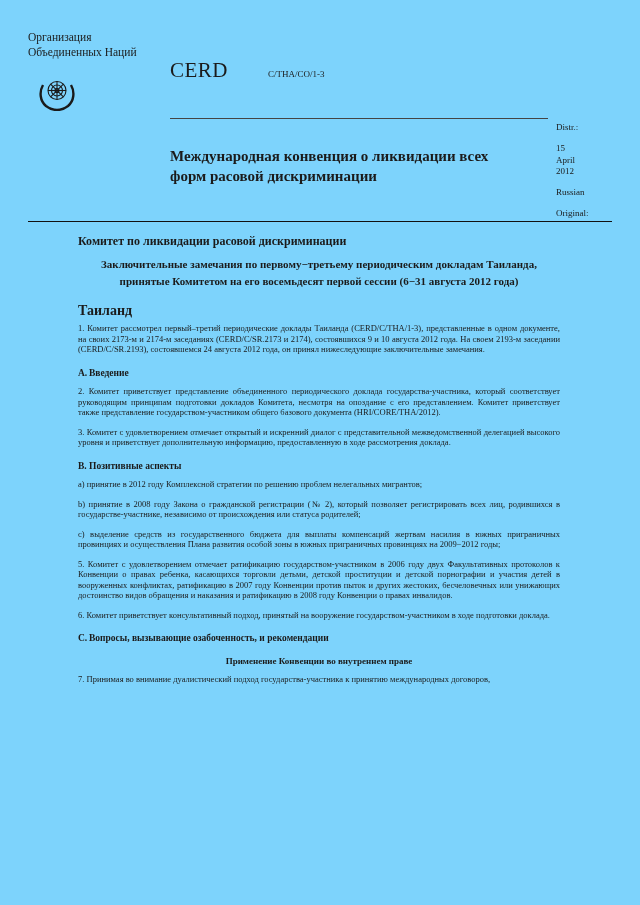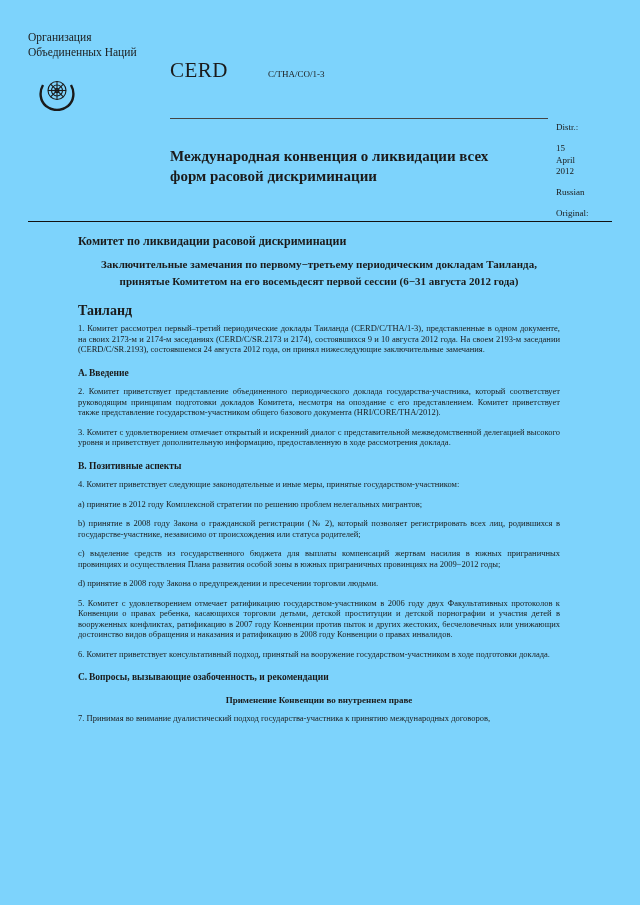--- a/index.html
+++ b/index.html
@@ -120,26 +120,24 @@
     </div>
 
     <div class="para">2. Комитет приветствует представление объединенного периодического доклада государства-участника, который соответствует руководящим принципам подготовки докладов Комитета, несмотря на опоздание с его представлением. Комитет приветствует также представление государством-участником общего базового документа (HRI/CORE/THA/2012).</div>
 
     <div class="para">3. Комитет с удовлетворением отмечает открытый и искренний диалог с представительной межведомственной делегацией высокого уровня и приветствует дополнительную информацию, предоставленную в ходе рассмотрения доклада.</div>
 
     <div class="section-heading">
       <span class="lbl">B.</span><span>Позитивные аспекты</span>
     </div>
 
-    <div class="para">4. Комитет приветствует следующие законодательные и иные меры, принятые государством-участником:</div>
 
     <div class="list-item">a) принятие в 2012 году Комплексной стратегии по решению проблем нелегальных мигрантов;</div>
     <div class="list-item">b) принятие в 2008 году Закона о гражданской регистрации (№ 2), который позволяет регистрировать всех лиц, родившихся в государстве-участнике, независимо от происхождения или статуса родителей;</div>
     <div class="list-item">c) выделение средств из государственного бюджета для выплаты компенсаций жертвам насилия в южных приграничных провинциях и осуществления Плана развития особой зоны в южных приграничных провинциях на 2009−2012 годы;</div>
-    <div class="list-item">d) принятие в 2008 году Закона о предупреждении и пресечении торговли людьми.</div>
 
     <div class="para">5. Комитет с удовлетворением отмечает ратификацию государством-участником в 2006 году двух Факультативных протоколов к Конвенции о правах ребенка, касающихся торговли детьми, детской проституции и детской порнографии и участия детей в вооруженных конфликтах, ратификацию в 2007 году Конвенции против пыток и других жестоких, бесчеловечных или унижающих достоинство видов обращения и наказания и ратификацию в 2008 году Конвенции о правах инвалидов.</div>
 
     <div class="para">6. Комитет приветствует консультативный подход, принятый на вооружение государством-участником в ходе подготовки доклада.</div>
 
     <div class="section-heading">
       <span class="lbl">C.</span><span>Вопросы, вызывающие озабоченность, и рекомендации</span>
     </div>
 
     <div class="sub-heading">Применение Конвенции во внутреннем праве</div>

